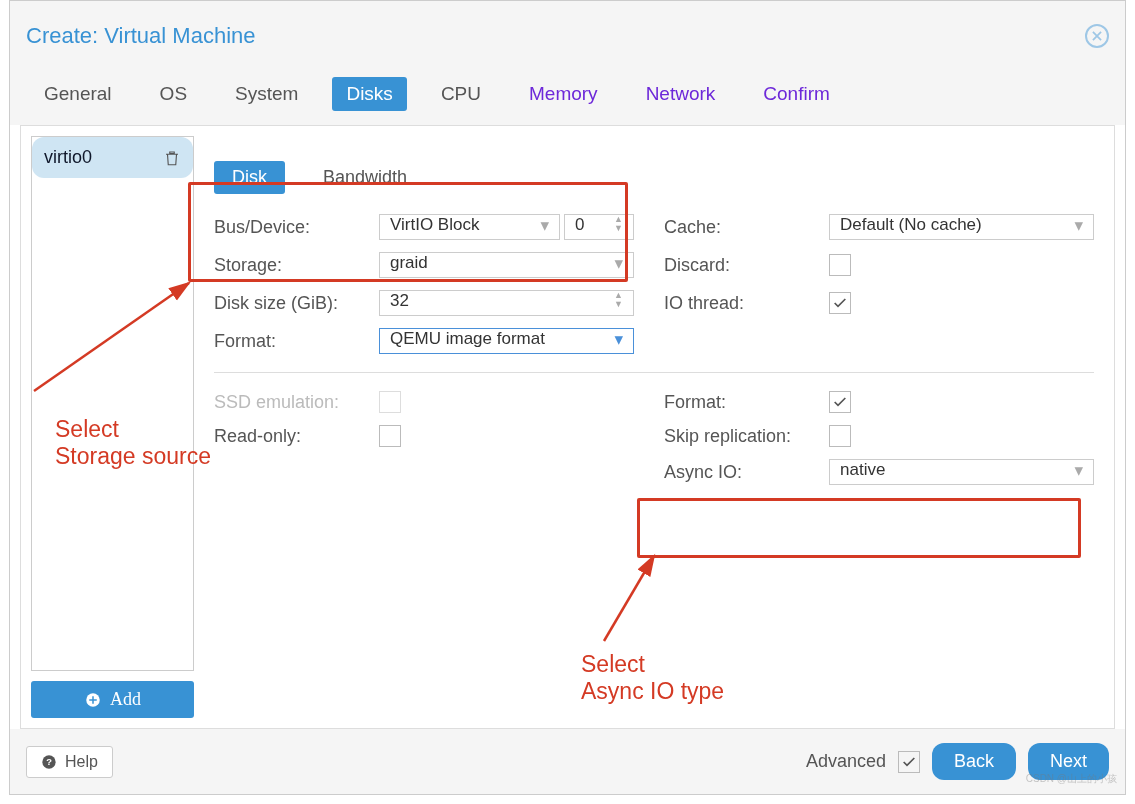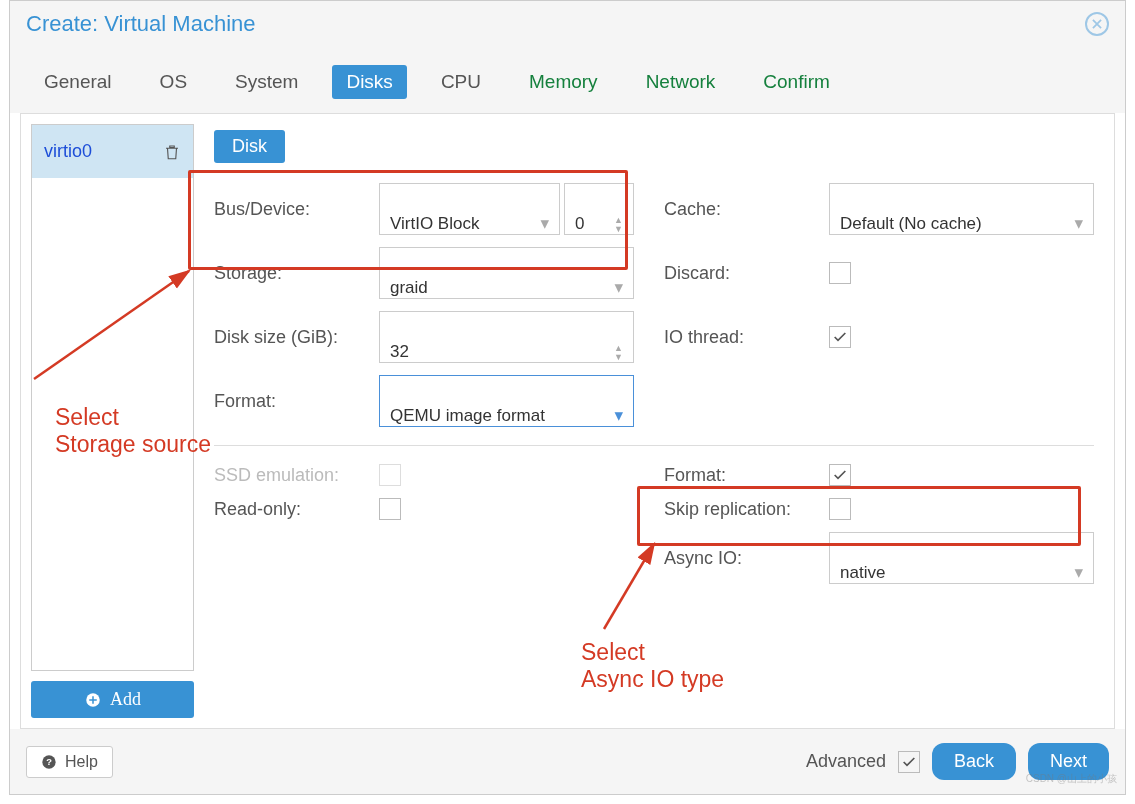--- a/index.html
+++ b/index.html
@@ -1,43 +1,43 @@
 <!DOCTYPE html>
 <html><head>
 <meta charset="utf-8">
 <style>
 * { box-sizing: border-box; margin: 0; padding: 0; }
 body { font-family: "Helvetica Neue", Arial, sans-serif; font-size: 16px; color: #444; background: #fff; width: 1135px; height: 804px; position: relative; overflow: hidden; }
 .dialog { width: 1117px; margin: 0 auto; border: 1px solid #ccc; background: #fff; height: 795px; display: flex; flex-direction: column; }
-.dialog-header { display: flex; align-items: center; justify-content: space-between; padding: 10px 16px 8px 16px; background: #f5f5f5; }
+.dialog-header { display: flex; align-items: center; justify-content: space-between; padding: 22px 16px 8px 16px; background: #f5f5f5; }
 .dialog-title { color: #3892d4; font-size: 22px; font-weight: 400; }
 .close-btn { width: 24px; height: 24px; border: 2px solid #9ec7e6; border-radius: 50%; display: flex; align-items: center; justify-content: center; cursor: pointer; color: #9ec7e6; }
 .close-btn svg { width: 14px; height: 14px; }
 .tabs { display: flex; gap: 20px; padding: 20px 20px 14px 20px; align-items: center; background: #f5f5f5; }
 .tab { font-size: 19px; color: #555; padding: 6px 14px; cursor: pointer; border-radius: 3px; }
 .tab.active { background: #3892d4; color: #fff; }
-.tab.disabled { color: #15803d; }
+.tab.disabled { color: #6d28d9; }
 .body { flex: 1; border: 1px solid #ddd; margin: 0 10px; display: flex; background: #fff; position: relative; }
 .sidebar { width: 195px; background: #fff; display: flex; flex-direction: column; }
 .disk-list { border: 1px solid #ccc; flex: 1; margin: 10px 0 10px 10px; }
-.disk-item { background: #cfe5f3; padding: 16px 12px; display: flex; align-items: center; justify-content: space-between; color: #1d4ed8; font-size: 18px; }
+.disk-item { background: #cfe5f3; padding: 10px 12px; display: flex; align-items: center; justify-content: space-between; color: #0f172a; font-size: 18px; border-radius: 12px; }
 .trash-icon { width: 18px; height: 18px; }
 .add-btn { margin: 0 0 10px 10px; background: #3892d4; color: #fff; border: none; padding: 8px 0; border-radius: 3px; font-size: 18px; cursor: pointer; display: flex; align-items: center; justify-content: center; gap: 8px; font-family: Liberation Serif, serif; }
 .add-btn svg { width: 18px; height: 18px; }
 .content { flex: 1; padding: 16px 20px; position: relative; }
-.subtabs { display: flex; gap: 20px; margin-bottom: 20px; }
+.subtabs { display: flex; gap: 20px; margin-bottom: 20px; margin-top: 19px; }
 .subtab { padding: 6px 18px; font-size: 18px; border-radius: 3px; cursor: pointer; color: #555; }
 .subtab.active { background: #3892d4; color: #fff; }
 .form-grid { display: grid; grid-template-columns: 420px 430px; column-gap: 30px; row-gap: 12px; }
 .separator { grid-column: 1 / -1; height: 1px; background: #ddd; margin: 6px 0; }
 .field-row { display: flex; align-items: center; }
 .field-label { width: 165px; color: #555; font-size: 18px; }
 .field-label.disabled { color: #bbb; }
 .field-control { flex: 1; display: flex; gap: 4px; }
-.select, .num-input { border: 1px solid #ccc; height: 52px; display: flex; align-items: flex-end; padding: 0 10px; background: #fff; font-size: 17px; color: #333; position: relative; }
+.select, .num-input { border: 1px solid #ccc; height: 26px; display: flex; align-items: flex-start; padding: 0 10px; background: #fff; font-size: 17px; color: #333; position: relative; }
 .select { justify-content: space-between; cursor: pointer; }
 .select.blue { border: 1px solid #4a90d9; }
 .select .chev { color: #aaa; }
 .num-input { justify-content: space-between; }
 .spinner-arrows { display: flex; flex-direction: column; font-size: 9px; color: #aaa; line-height: 9px; }
 .checkbox { width: 22px; height: 22px; border: 1px solid #bbb; display: flex; align-items: center; justify-content: center; cursor: pointer; }
 .checkbox.disabled { border-color: #ddd; }
 .checkbox svg { width: 16px; height: 16px; color: #555; }
 .footer { display: flex; align-items: center; padding: 14px 16px; background: #f5f5f5; gap: 12px; }
 .help-btn { border: 1px solid #ccc; background: #fff; padding: 6px 14px; border-radius: 3px; cursor: pointer; display: flex; align-items: center; gap: 8px; font-size: 16px; color: #555; }
@@ -89,20 +89,21 @@
             <circle cx="12" cy="12" r="9" fill="#fff"></circle>
             <path d="M12 7v10M7 12h10" stroke="#3892d4" stroke-width="2"></path>
           </svg>
         <span>Add</span>
       </button>
     </div>
 
     <div class="content">
       <div class="subtabs">
         <div class="subtab active">Disk</div>
+        <div class="subtab">Bandwidth</div>
       </div>
 
       <div class="form-grid">
 
         <div class="field-row">
           <div class="field-label">Bus/Device:</div>
           <div class="field-control">
             <div class="select" style="flex:1">
               <span>VirtIO Block</span>
               <span class="chev">▾</span>

